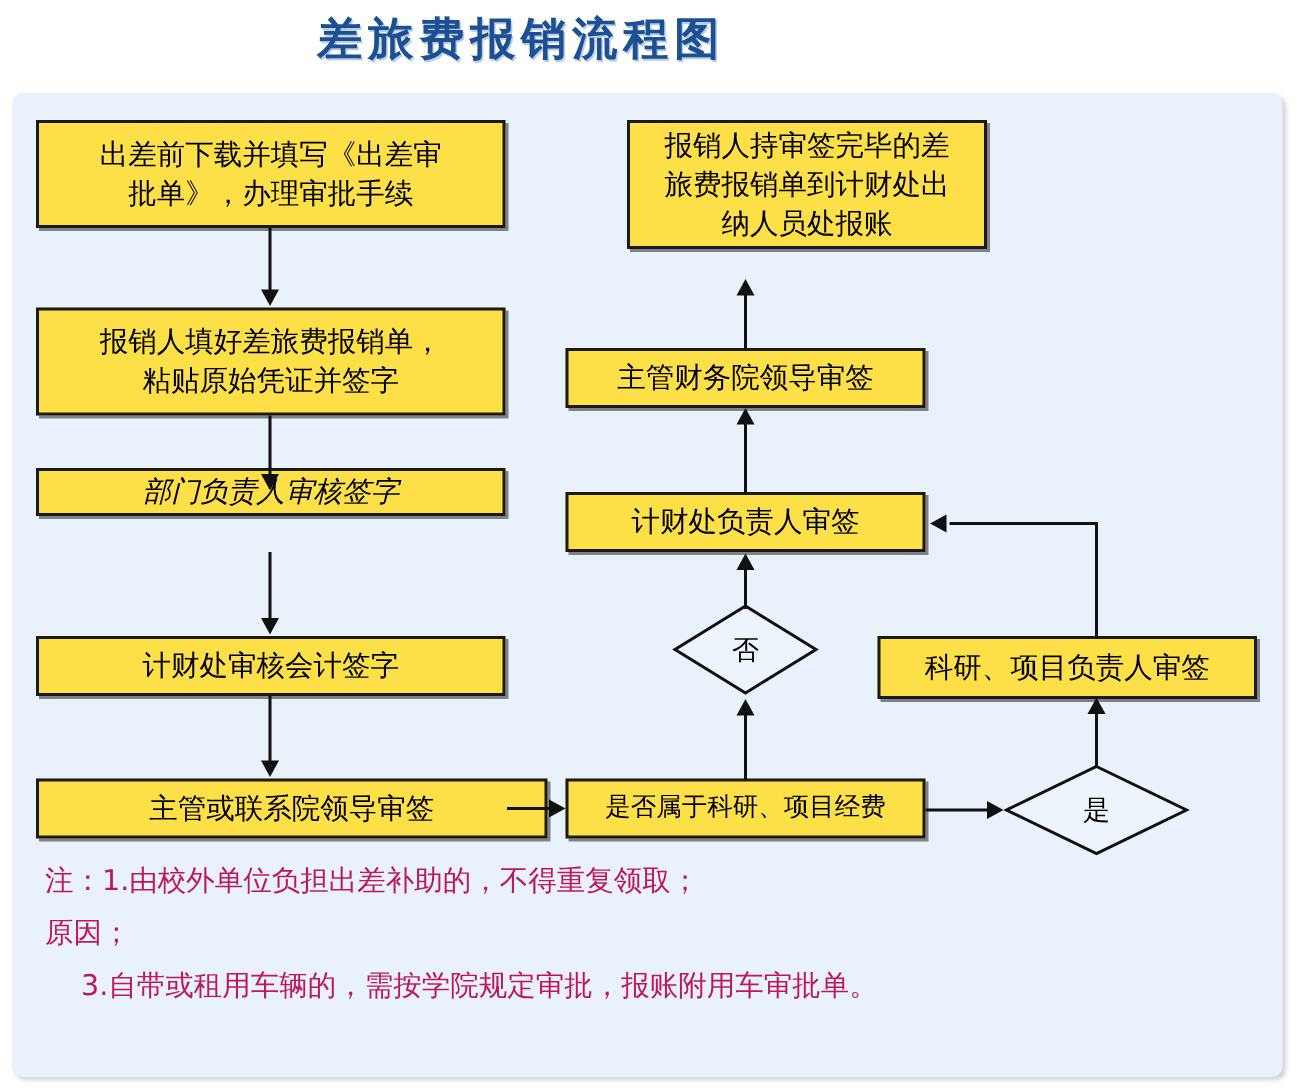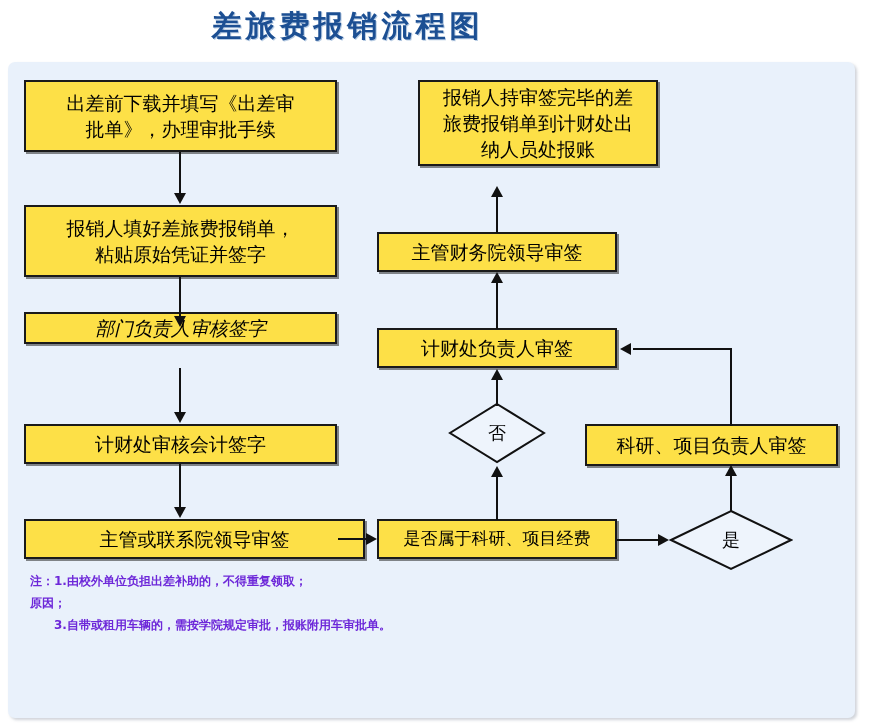--- a/index.html
+++ b/index.html
@@ -108,25 +108,25 @@
     border-bottom: 6px solid transparent;
     border-right: 11px solid #111111;
   }
 
   
   #notes {
     position: absolute;
     left: 22px;
     top: 508px;
     width: 800px;
-    font-size: 12px;
+    font-size: 19px;
     line-height: 1.85;
-    color: #6d28d9;
+    color: #be185d;
     font-family: "DejaVu Sans", "Liberation Sans", sans-serif;
-    font-weight: bold;
+    font-weight: normal;
   }
   #notes .note-line { white-space: pre-wrap; }
   #notes .indent { padding-left: 24px; }
 </style>
 </head>
 <body>
 
 <div id="page-title">差旅费报销流程图</div>
 
 <div id="flow-panel">

